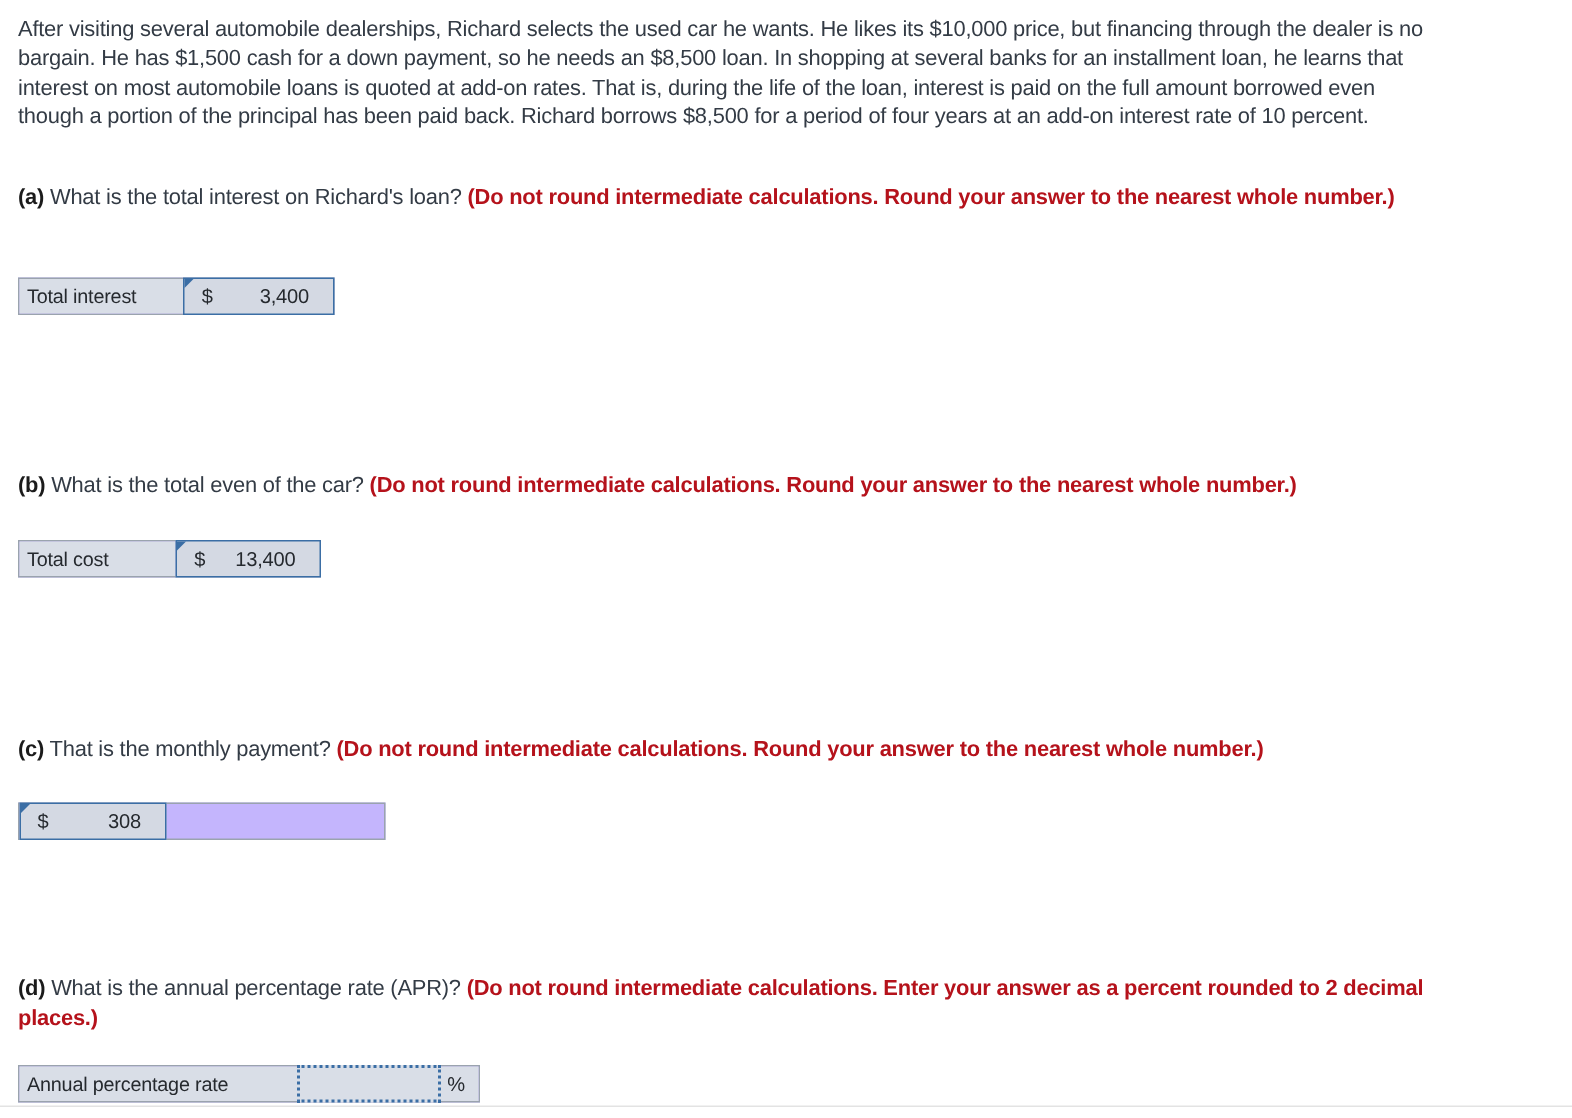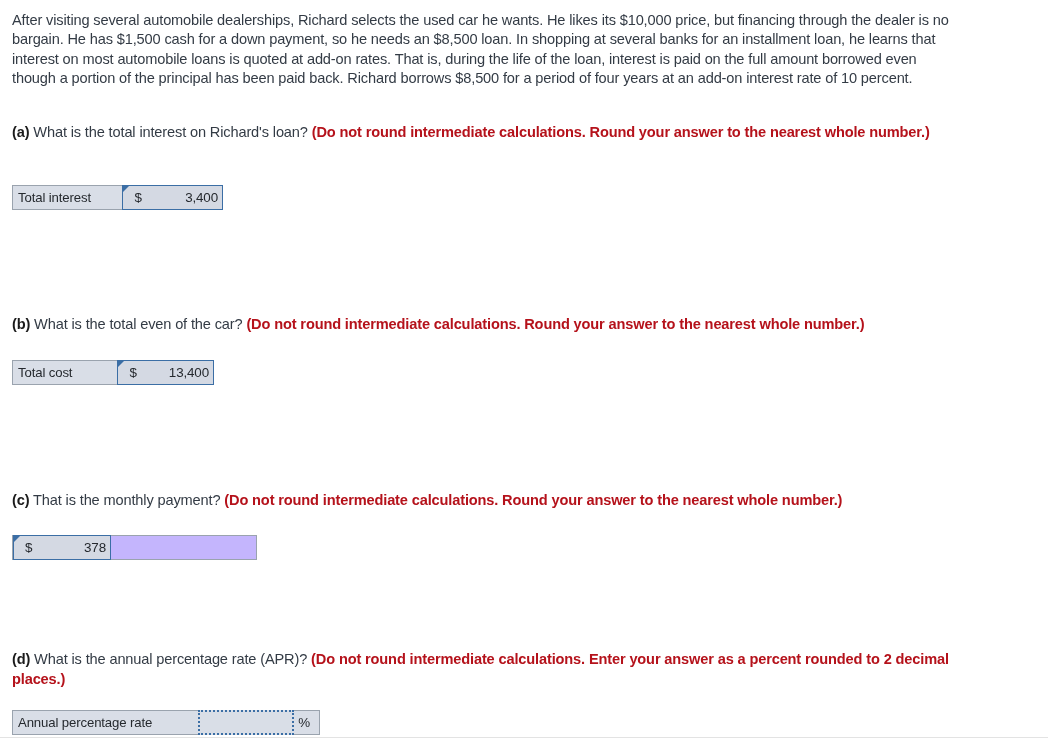--- a/index.html
+++ b/index.html
@@ -104,21 +104,21 @@
   }
   .cur {
     padding-left: 11px;
     width: 26px;
     box-sizing: border-box;
     text-align: left;
   }
   .val {
     flex: 1;
     text-align: right;
-    padding-right: 4px;
+    padding-right: 16px;
     box-sizing: border-box;
     letter-spacing: -0.01em;
   }
 
   
   .cell-input-dotted {
     position: relative;
     background: #d9dee7;
     border: 2px dotted #3b6ea5;
     box-sizing: border-box;
@@ -182,21 +182,21 @@
 
   <div class="qblock" style="top:491px;">
     <div class="qtext">
       <span class="qlabel">(c)</span><span> That is the monthly payment? </span><span class="qinstr">(Do not round intermediate calculations. Round your answer to the nearest whole number.)</span>
     </div>
   </div>
   <div class="ansrow" style="top:535px; width:245px;">
     <div class="cell-input" style="width:98px;">
       <span class="flag"></span>
       <span class="cur">$</span>
-      <span class="val">378</span>
+      <span class="val">308</span>
     </div>
   </div>
 
   <div class="qblock" style="top:650px;">
     <div class="qtext">
       <span class="qlabel">(d)</span><span> What is the annual percentage rate (APR)? </span><span class="qinstr">(Do not round intermediate calculations. Enter your answer as a percent rounded to 2 decimal places.)</span>
     </div>
   </div>
   <div class="ansrow" style="top:710px; width:308px;">
     <div class="cell-label" style="width:186px;text-align:right;">Annual percentage rate</div>

